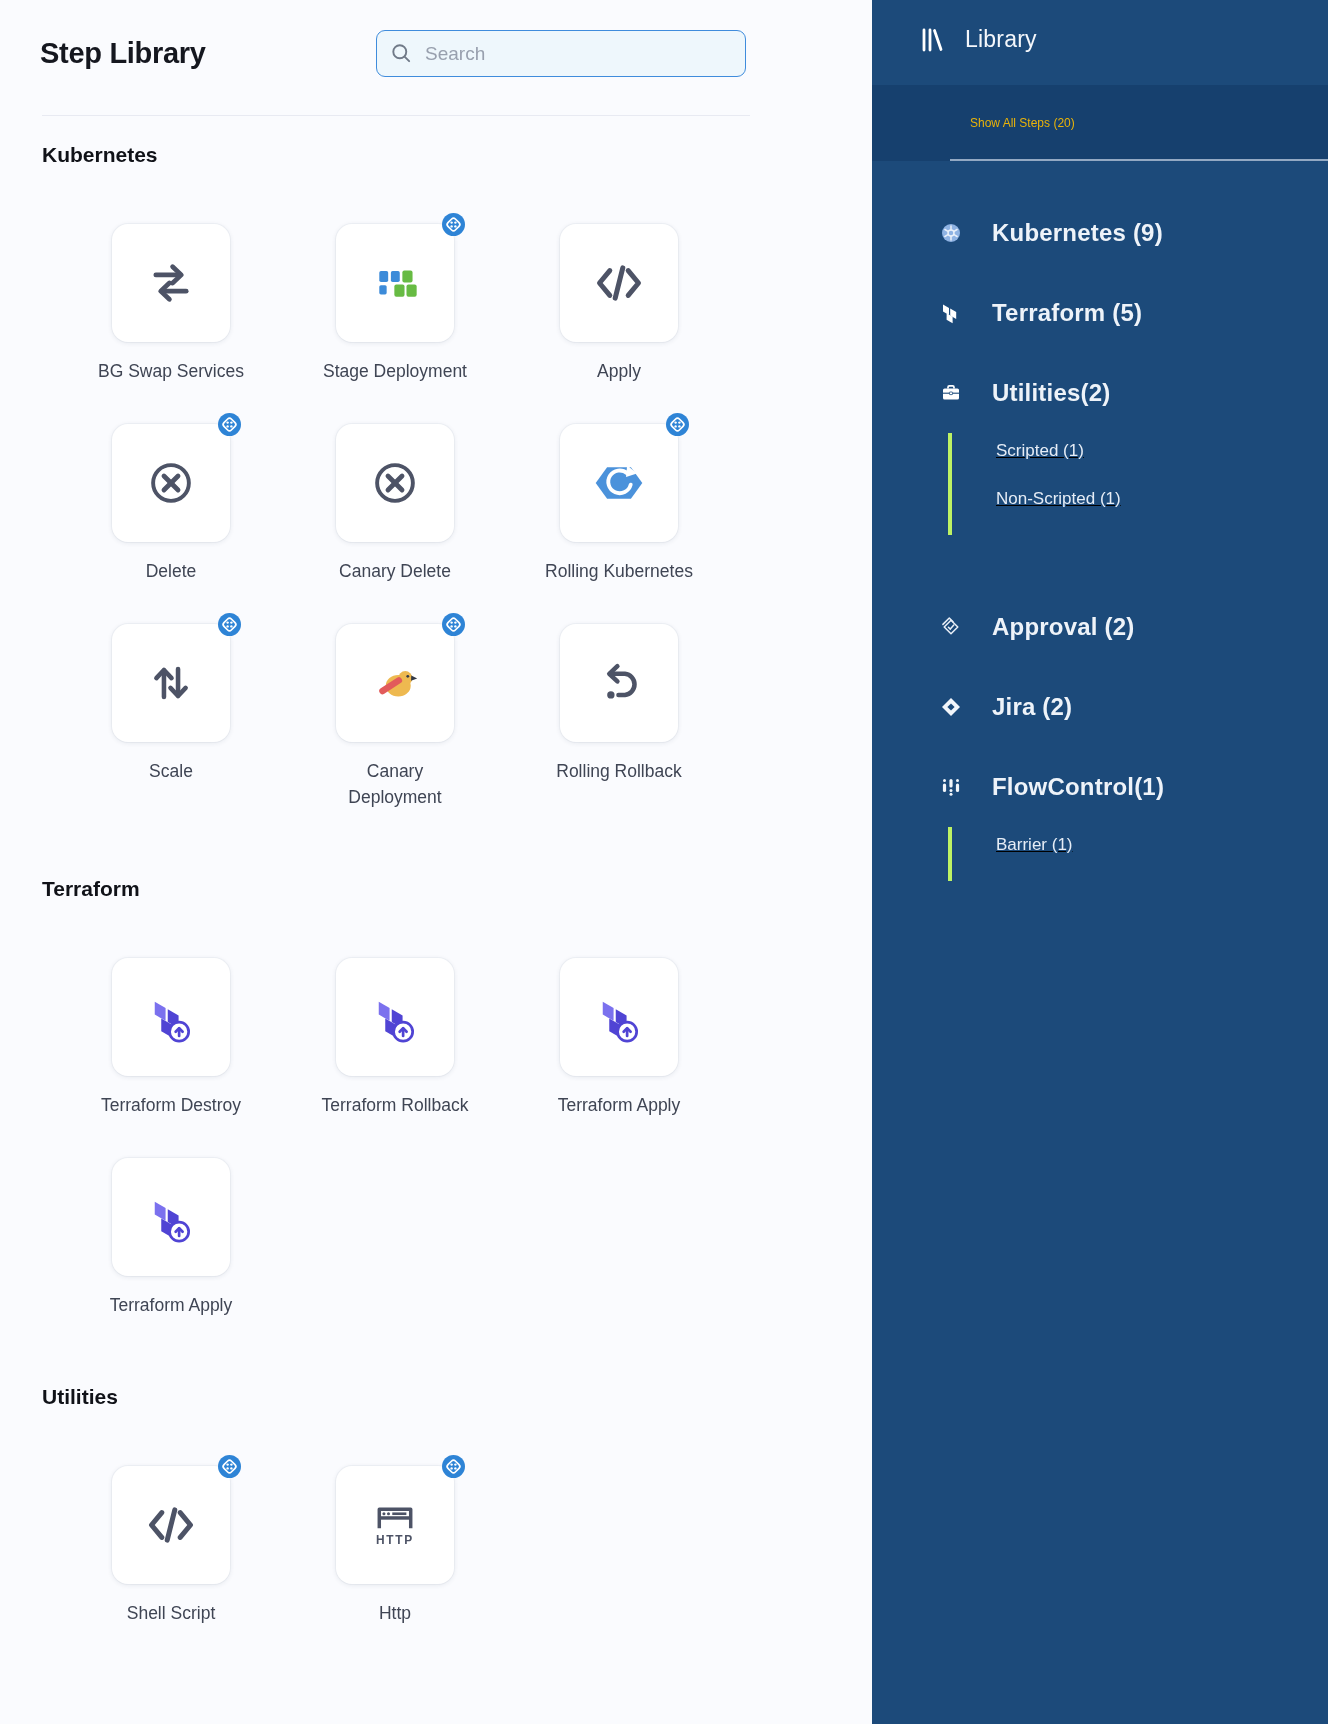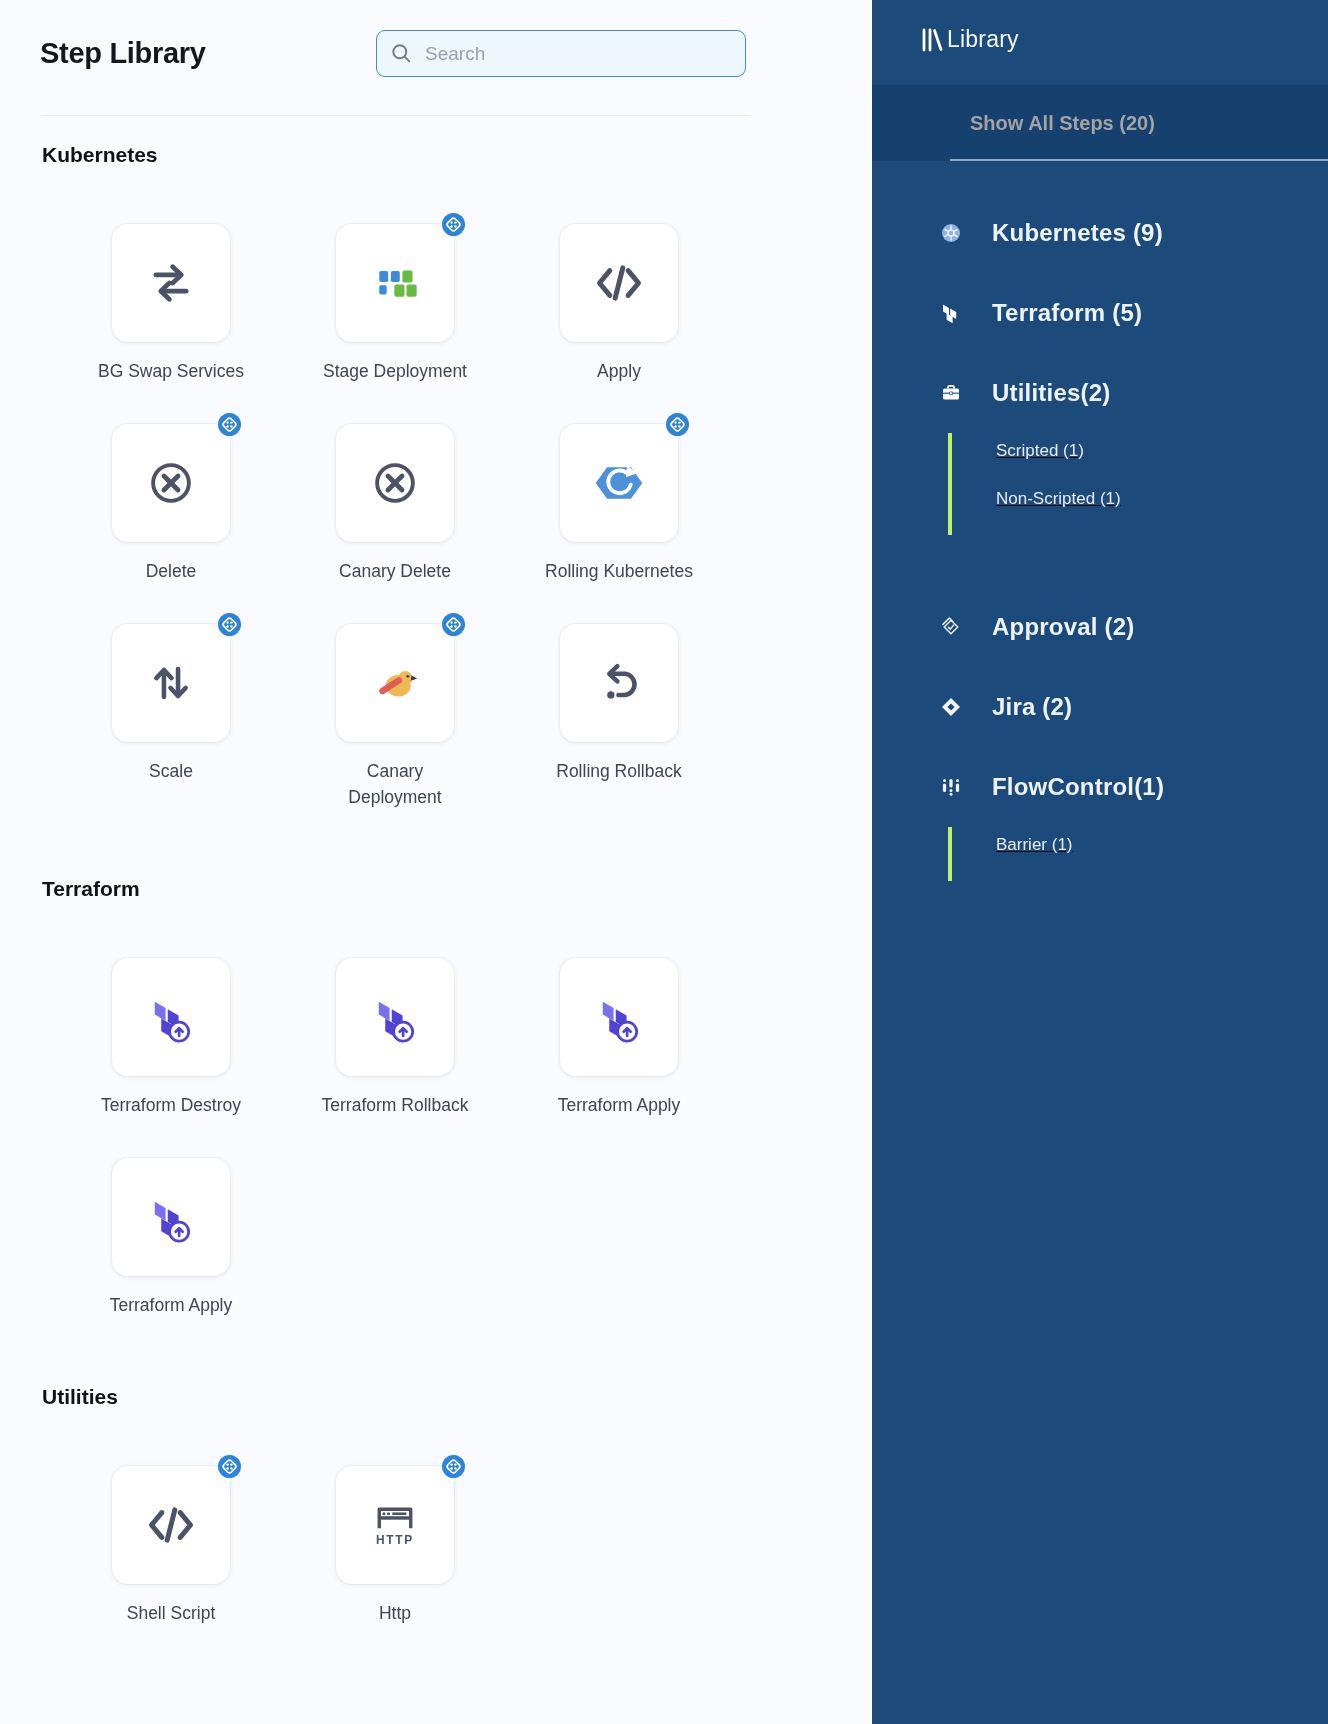--- a/index.html
+++ b/index.html
@@ -23,25 +23,25 @@
   .cell{margin-bottom:40px;}
   .card{width:118px;height:118px;margin:0 auto;background:#ffffff;border-radius:16px;position:relative;
     display:flex;align-items:center;justify-content:center;cursor:pointer;
     box-shadow:0 1px 5px rgba(30,50,80,.10),0 0 0 1px rgba(30,50,80,.035);}
   .card .ic{width:52px;height:52px;}
   .badge{position:absolute;top:-11px;right:-11px;width:23px;height:23px;}
   .card-label{margin-top:16px;text-align:center;font-size:17.5px;color:#3f4554;line-height:26px;}
   .narrow{max-width:150px;margin-left:auto;margin-right:auto;}
   
   .sidebar{position:absolute;left:872px;top:0;width:456px;height:1724px;background:#1c4a7a;}
-  .sb-header{display:flex;align-items:center;gap:3px;padding:26px 0 0 48px;}
+  .sb-header{display:flex;align-items:center;gap:21px;padding:26px 0 0 48px;}
   .sb-title{color:#f4f7fb;font-size:23px;font-weight:400;letter-spacing:0.2px;}
   .sb-tab{margin-top:32px;height:76px;background:#16406e;position:relative;display:flex;align-items:center;
     padding-left:98px;cursor:pointer;}
-  .sb-tab-label{color:#a3a3a3;font-weight:700;font-size:20px;}
+  .sb-tab-label{color:#eab308;font-weight:400;font-size:12px;}
   .sb-tab-underline{position:absolute;bottom:0;left:78px;right:0;height:2px;background:#93a9c3;}
   .sb-nav{padding-top:58px;}
   .sb-item{display:flex;align-items:center;padding-left:68px;margin-bottom:52px;cursor:pointer;}
   .sb-item .sb-ic{width:22px;height:22px;margin-right:30px;flex:0 0 auto;}
   .sb-item-label{color:#eef3f9;font-size:24px;font-weight:700;letter-spacing:0.2px;}
   .sb-item.has-subs{margin-bottom:26px;}
   .sb-subs{margin-left:76px;border-left:4px solid #bef264;padding:8px 0 26px 44px;margin-bottom:44px;text-decoration:underline;}
   .sb-sub{margin-bottom:28px;cursor:pointer;}
   .sb-sub:last-child{margin-bottom:0;}
   .sb-sub-label{color:#e6edf6;font-size:17px;font-weight:400;}

